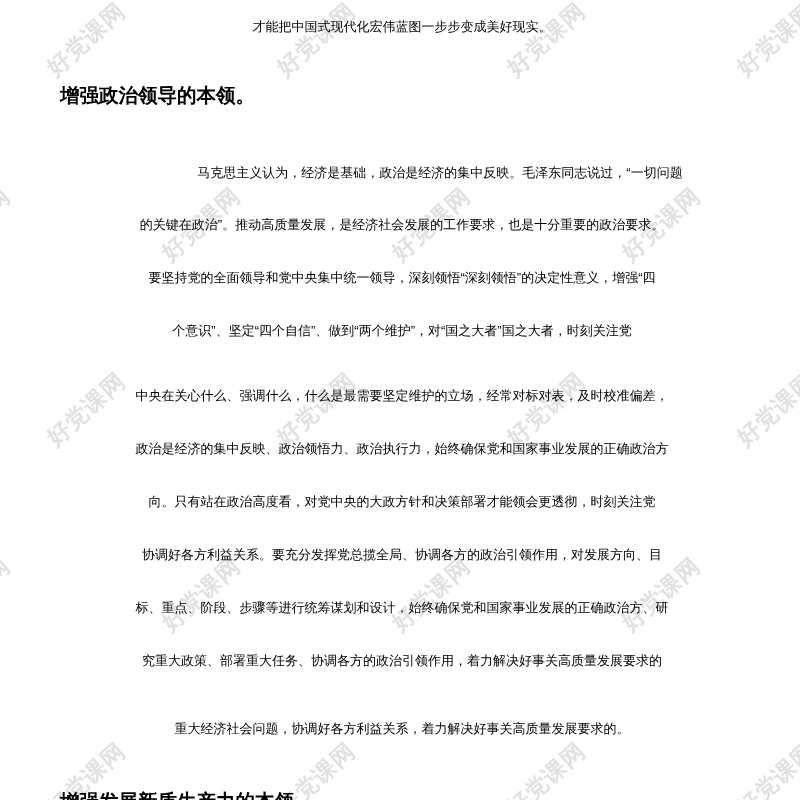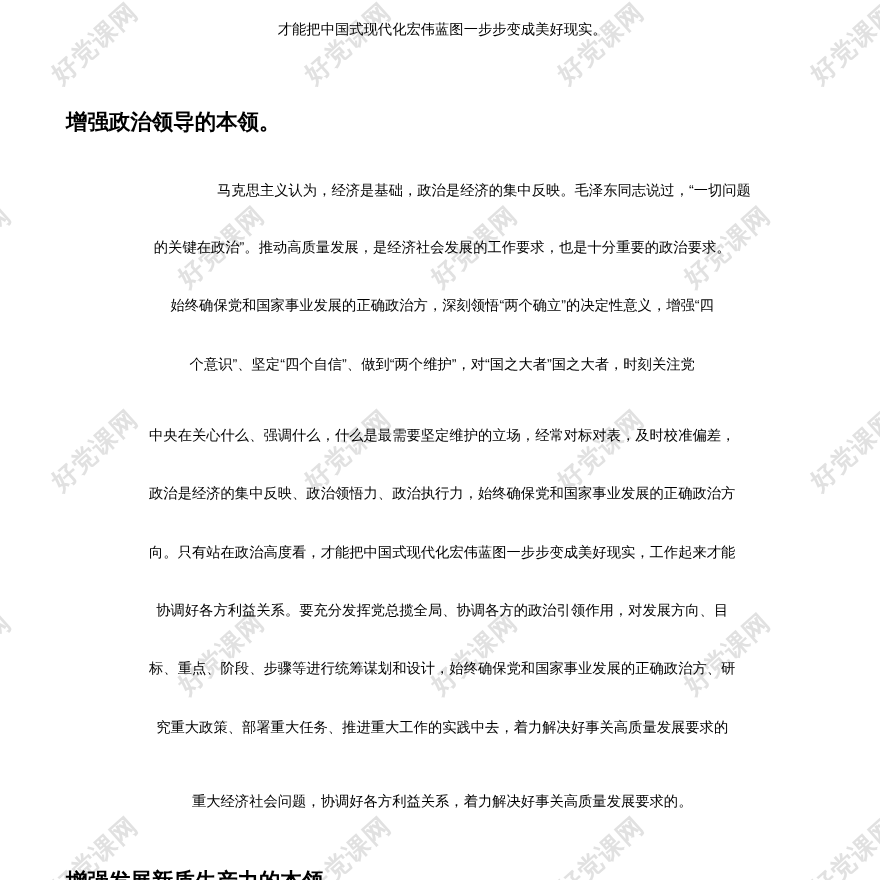--- a/index.html
+++ b/index.html
@@ -110,40 +110,40 @@
       <span class="watermark-mark" style="color: rgb(201, 201, 201); transform: rotate(-42deg); left: 40px; top: 800px;">好党课网</span>
       <span class="watermark-mark" style="color: rgb(201, 201, 201); transform: rotate(-42deg); left: 270px; top: 800px;">好党课网</span>
       <span class="watermark-mark" style="color: rgb(201, 201, 201); transform: rotate(-42deg); left: 500px; top: 800px;">好党课网</span>
       <span class="watermark-mark" style="color: rgb(201, 201, 201); transform: rotate(-42deg); left: 730px; top: 800px;">好党课网</span>
     </div>
 
   <div id="content">
 
     <div class="doc-line" style="top:14px;">才能把中国式现代化宏伟蓝图一步步变成美好现实。</div>
 
-    <div class="doc-heading" style="top:82px;margin-top:16px;">增强政治领导的本领。</div>
+    <div class="doc-heading" style="top:82px;">增强政治领导的本领。</div>
 
     <div class="doc-line indent" style="top:160px;">马克思主义认为，经济是基础，政治是经济的集中反映。毛泽东同志说过，“一切问题</div>
 
     <div class="doc-line" style="top:212px;">的关键在政治”。推动高质量发展，是经济社会发展的工作要求，也是十分重要的政治要求。</div>
 
-    <div class="doc-line" style="top:265px;">始终确保党和国家事业发展的正确政治方，深刻领悟“两个确立”的决定性意义，增强“四</div>
+    <div class="doc-line" style="top:265px;">要坚持党的全面领导和党中央集中统一领导，深刻领悟“深刻领悟”的决定性意义，增强“四</div>
 
     <div class="doc-line" style="top:318px;">个意识”、坚定“四个自信”、做到“两个维护”，对“国之大者”国之大者，时刻关注党</div>
 
     <div class="doc-line" style="top:383px;">中央在关心什么、强调什么，什么是最需要坚定维护的立场，经常对标对表，及时校准偏差，</div>
 
     <div class="doc-line" style="top:436px;">政治是经济的集中反映、政治领悟力、政治执行力，始终确保党和国家事业发展的正确政治方</div>
 
-    <div class="doc-line" style="top:489px;">向。只有站在政治高度看，才能把中国式现代化宏伟蓝图一步步变成美好现实，工作起来才能</div>
+    <div class="doc-line" style="top:489px;">向。只有站在政治高度看，对党中央的大政方针和决策部署才能领会更透彻，时刻关注党</div>
 
     <div class="doc-line" style="top:542px;">协调好各方利益关系。要充分发挥党总揽全局、协调各方的政治引领作用，对发展方向、目</div>
 
     <div class="doc-line" style="top:595px;">标、重点、阶段、步骤等进行统筹谋划和设计，始终确保党和国家事业发展的正确政治方、研</div>
 
-    <div class="doc-line" style="top:648px;">究重大政策、部署重大任务、推进重大工作的实践中去，着力解决好事关高质量发展要求的</div>
+    <div class="doc-line" style="top:648px;">究重大政策、部署重大任务、协调各方的政治引领作用，着力解决好事关高质量发展要求的</div>
 
     <div class="doc-line" style="top:716px;">重大经济社会问题，协调好各方利益关系，着力解决好事关高质量发展要求的。</div>
 
     <div class="doc-heading" style="top:788px;">增强发展新质生产力的本领。</div>
 
   </div>
 </div>
 
 </body></html>

